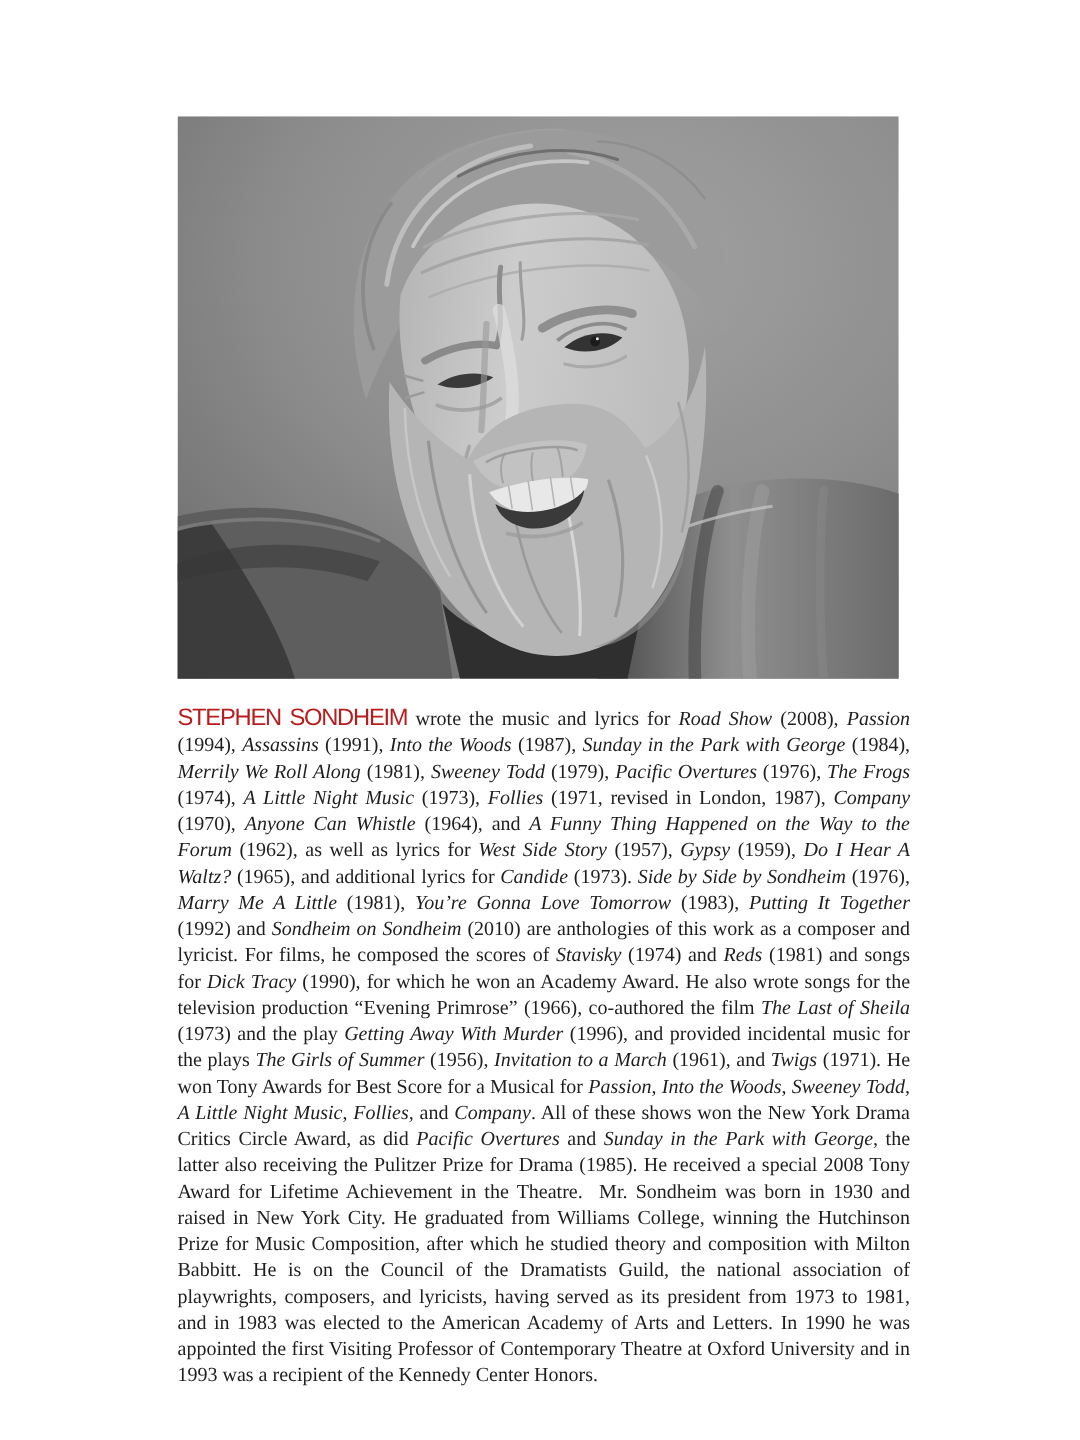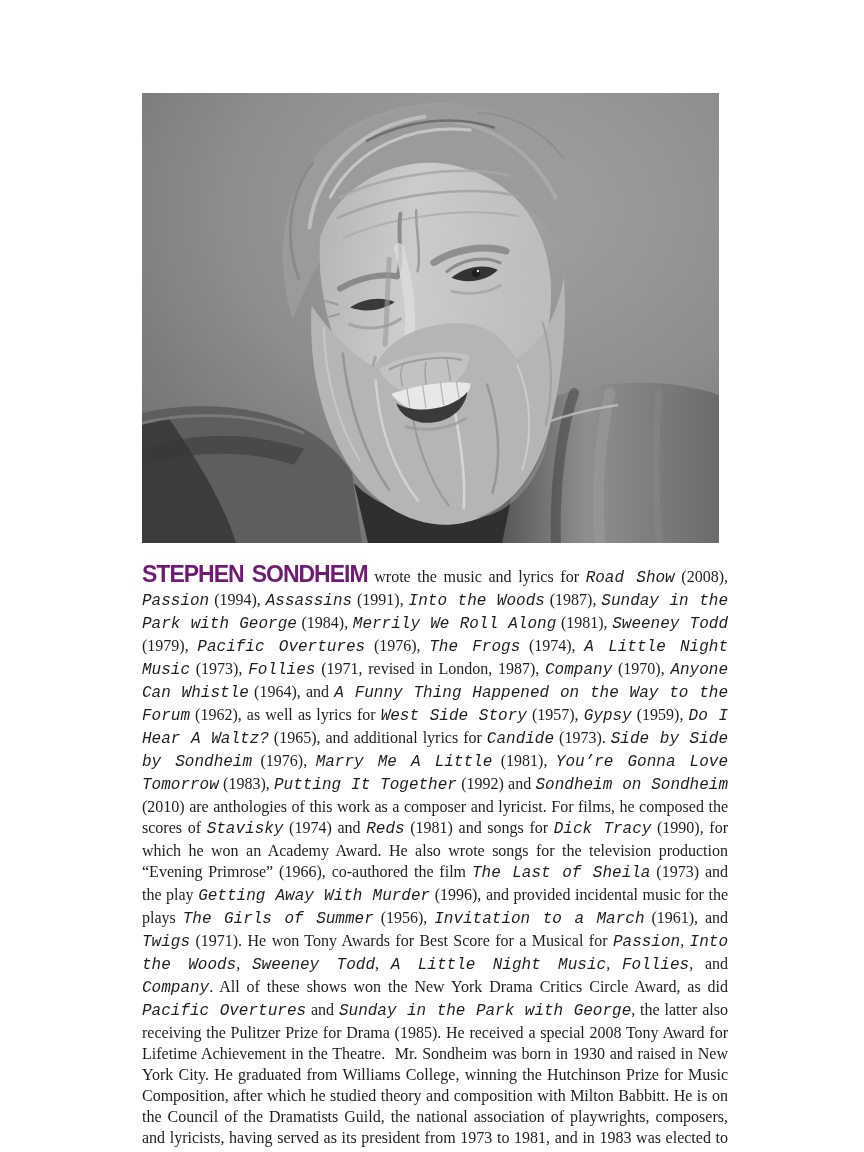--- a/index.html
+++ b/index.html
@@ -30,27 +30,27 @@
     margin: 0;
     font-size: 16px;
     line-height: 21px;
     text-align: justify;
     hyphens: auto;
     -webkit-hyphens: auto;
     color: #1e1e1e;
   }
   .bio .heading {
     font-family: "Liberation Sans", "DejaVu Sans", sans-serif;
-    font-weight: 700;
-    font-size: 23px;
+    font-weight: 400;
+    font-size: 19px;
     letter-spacing: -1px;
-    color: #701a75;
+    color: #b91c1c;
     white-space: nowrap;
   }
-  .bio em { font-style: italic; font-family: Liberation Mono, monospace; }
+  .bio em { font-style: italic; }
 </style>
 </head>
 <body>
 
 <div class="page">
 
   <figure class="photo">
     <svg viewBox="0 0 577 450" width="577" height="450" role="img">
       <defs>
         <radialGradient id="bgGrad" cx="0.62" cy="0.26" r="0.95">

